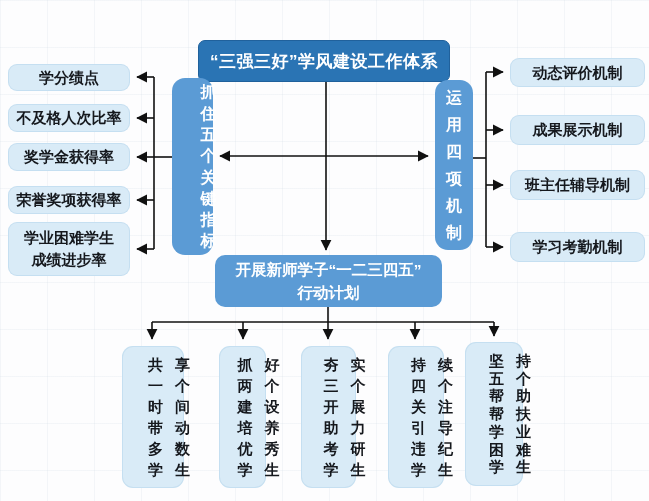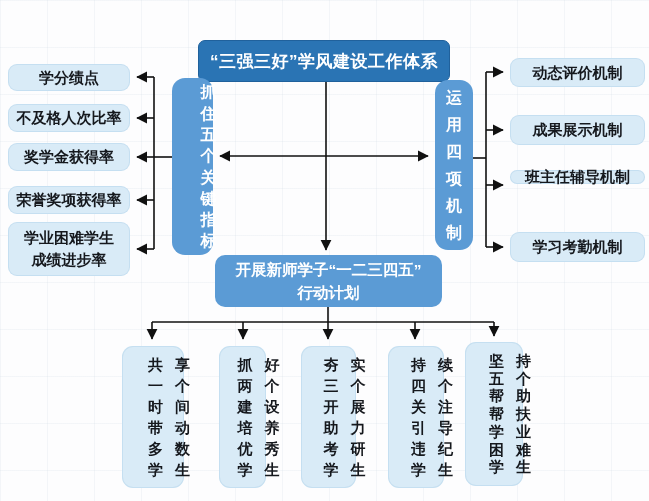--- a/index.html
+++ b/index.html
@@ -38,21 +38,21 @@
         box-shadow:inset 0 0 0 1px rgba(160,200,230,0.35);}
   .lleaf{left:8px;width:122px;}
   .l1{top:64px;height:27px;}
   .l2{top:104px;height:28px;}
   .l3{top:143px;height:28px;}
   .l4{top:186px;height:28px;}
   .l5{top:222px;height:54px;}
   .rleaf{left:510px;width:135px;}
   .r1{top:58px;height:29px;}
   .r2{top:115px;height:30px;}
-  .r3{top:170px;height:14px;}
+  .r3{top:170px;height:30px;}
   .r4{top:232px;height:30px;}
   
   .plan{position:absolute;top:346px;height:142px;background:#d9ebf7;border-radius:11px;
         box-shadow:inset 0 0 0 1px rgba(160,200,230,0.35);}
   .p1{left:122px;width:62px;}
   .p2{left:219px;width:47px;}
   .p3{left:301px;width:55px;}
   .p4{left:388px;width:56px;}
   .p5{left:465px;width:58px;top:342px;height:144px;}
   .plan .cols{display:flex;height:100%;align-items:center;justify-content:center;

